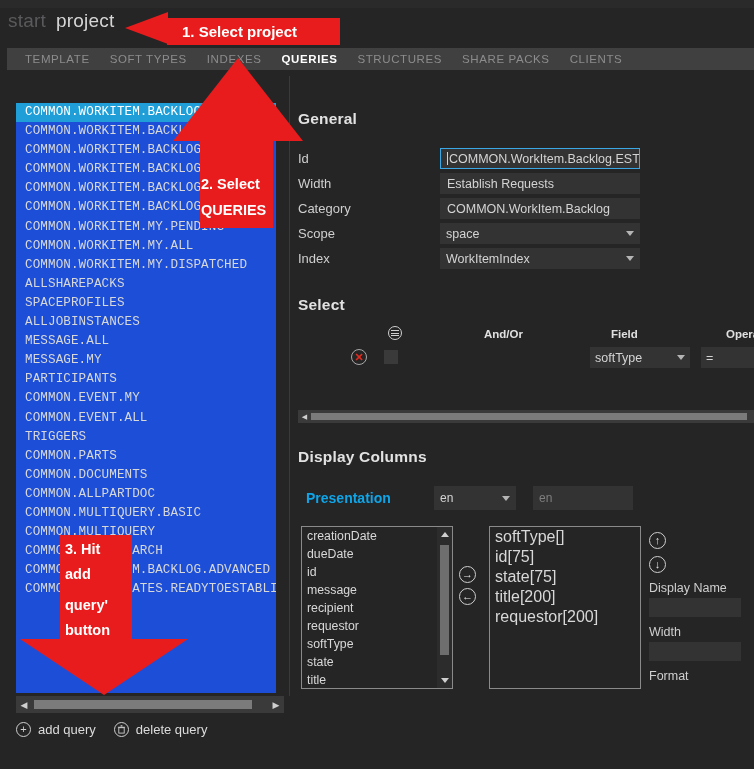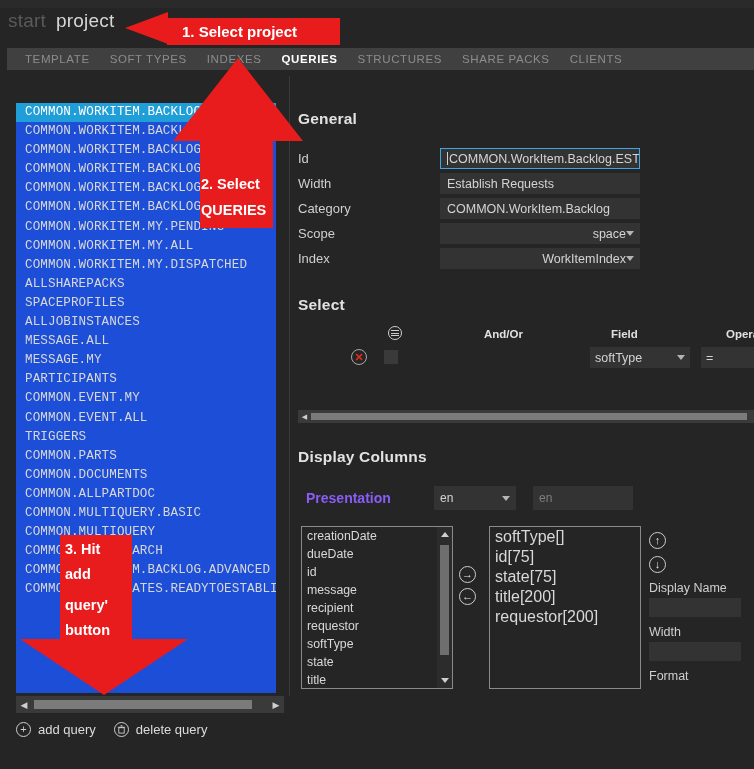--- a/index.html
+++ b/index.html
@@ -140,21 +140,21 @@
   }
   .field.focused {
     border: 1px solid #3ba7e5; background: #333334;
   }
   .field.focused .caret {
     display: inline-block; width: 1px; height: 13px;
     background: #d4d4d4; vertical-align: -2px; margin-right: 1px;
   }
   .select {
     width: 200px; height: 21px; background: #333334;
-    display: flex; align-items: center; justify-content: flex-end;
+    display: flex; align-items: center; justify-content: space-between;
     padding: 0 6px; font-size: 12.5px; color: #d4d4d4; cursor: pointer;
   }
   .caret-down {
     width: 0; height: 0; border-left: 4px solid transparent;
     border-right: 4px solid transparent; border-top: 5px solid #b5b5b5;
   }
 
   
   .query-sec { position: absolute; left: 0; top: 186px; width: 456px; }
   .qtable { position: absolute; left: 0; top: 28px; width: 456px; }
@@ -210,21 +210,21 @@
     width: 436px; height: 7px; background: #7b7b7b;
   }
 
   
   .disp-sec { position: absolute; left: 0; top: 338px; width: 456px; }
   .pres-row {
     position: absolute; left: 8px; top: 38px;
     display: flex; align-items: center;
   }
   .pres-label {
-    font-size: 14px; font-weight: bold; color: #8b5cf6; width: 128px;
+    font-size: 14px; font-weight: bold; color: #0ea5e9; width: 128px;
   }
   .pres-select {
     width: 82px; height: 24px; background: #333334;
     display: flex; align-items: center; justify-content: space-between;
     padding: 0 6px; font-size: 12px; color: #d4d4d4; cursor: pointer;
   }
   .pres-input {
     margin-left: 17px; width: 100px; height: 24px;
     background: #333334; color: #7e7e7e; font-size: 12px;
     padding: 0 6px; line-height: 24px;

